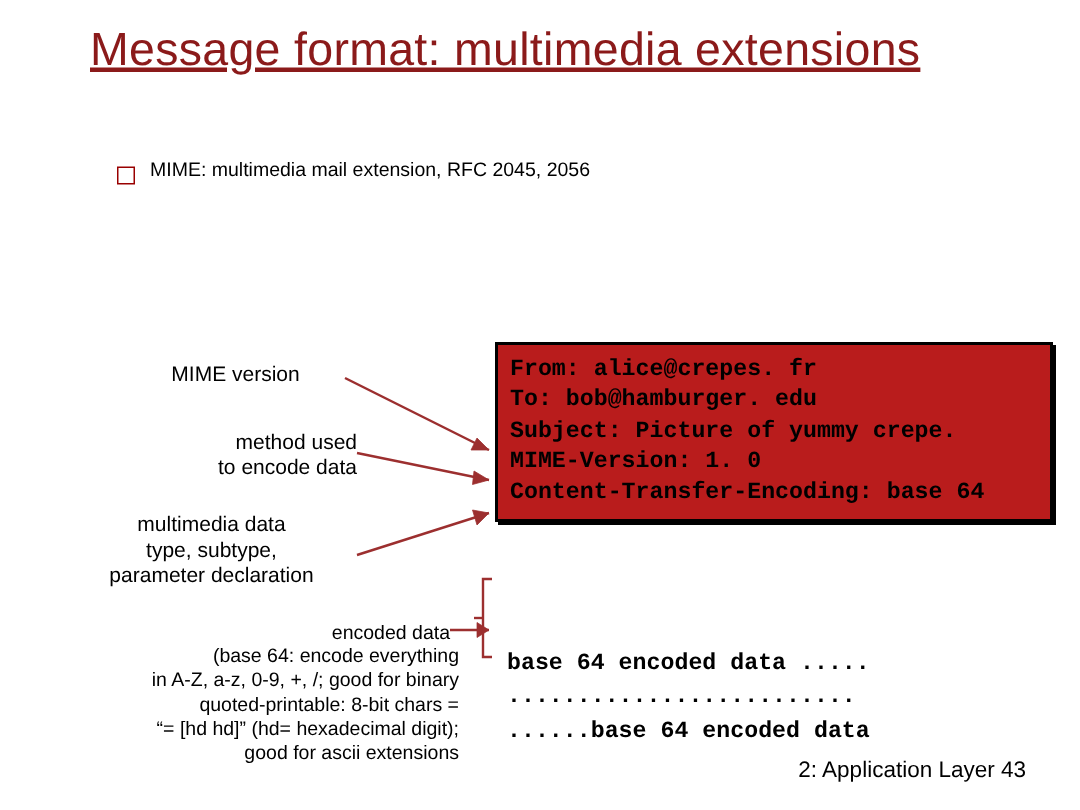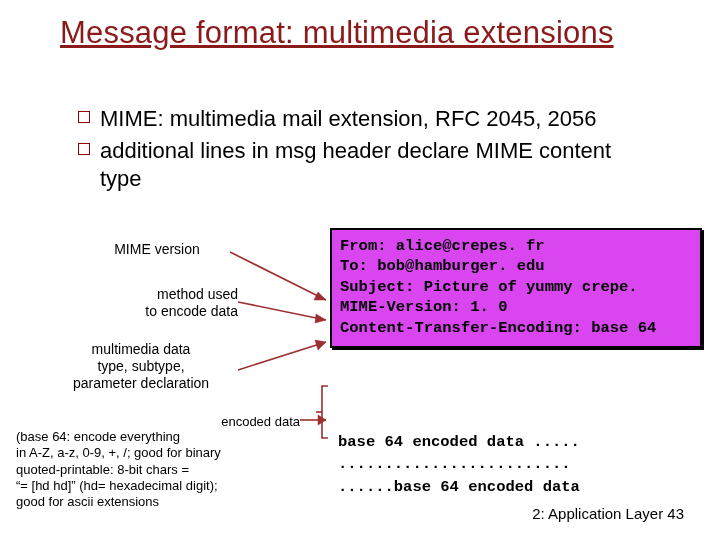--- a/index.html
+++ b/index.html
@@ -46,40 +46,40 @@
   .sqbox {
     width: 10px;
     height: 10px;
     border: 1.5px solid #990000;
     background: #fff;
     margin-top: 6px;
     margin-right: 10px;
     flex: 0 0 auto;
   }
   .btxt {
-    font-size: 22px;
+    font-size: 13px;
     line-height: 1.28;
   }
 
   
   .lab {
     position: absolute;
     font-size: 14px;
     line-height: 1.2;
     text-align: center;
   }
   #lab-ver   { left: 82px;  top: 241px; width: 150px; }
   #lab-enc   { left: 78px;  top: 286px; width: 160px; text-align: right; }
   #lab-mtype { left: 30px;  top: 341px; width: 222px; }
 
   .small {
     position: absolute;
     font-size: 13px;
     line-height: 1.25;
-    text-align: left;
+    text-align: right;
   }
   #lab-encoded { left: 190px; top: 414px; width: 110px; text-align:right;}
   #lab-base64  { left: 16px;  top: 429px; width: 290px; }
 
   .footer {
     position: absolute;
     right: 36px;
     bottom: 18px;
     font-size: 15px;
   }
@@ -92,21 +92,21 @@
     left: 330px;
     top: 228px;
     width: 352px;
     border: 2px solid #000;
     box-shadow: 2px 2px 0 #000;
     padding: 6px 8px 8px 8px;
     font-family: "Courier New", Courier, monospace;
     font-size: 15.5px;
     font-weight: bold;
     line-height: 1.32;
-    background: #d946ef;
+    background: #b91c1c;
   }
   .codebox .line { white-space: pre; }
   .dotsbox {
     position: absolute;
     left: 330px;
     top: 380px;
     width: 352px;
     padding: 4px 8px;
     font-family: "Courier New", Courier, monospace;
     font-size: 15.5px;
@@ -141,24 +141,20 @@
 
   <div class="title-wrap">
     <span class="title">Message format: multimedia extensions</span>
   </div>
 
   <div class="bullets">
     <div class="bullet-row">
       <div class="sqbox"></div>
       <div class="btxt">MIME: multimedia mail extension, RFC 2045, 2056</div>
     </div>
-    <div class="bullet-row">
-      <div class="sqbox"></div>
-      <div class="btxt">additional lines in msg header declare MIME content type</div>
-    </div>
   </div>
 
   <div id="lab-ver" class="lab">MIME version</div>
 
   <div id="lab-enc" class="lab">
     <span>method used</span><br>
     <span>to encode data</span>
   </div>
 
   <div id="lab-mtype" class="lab">

